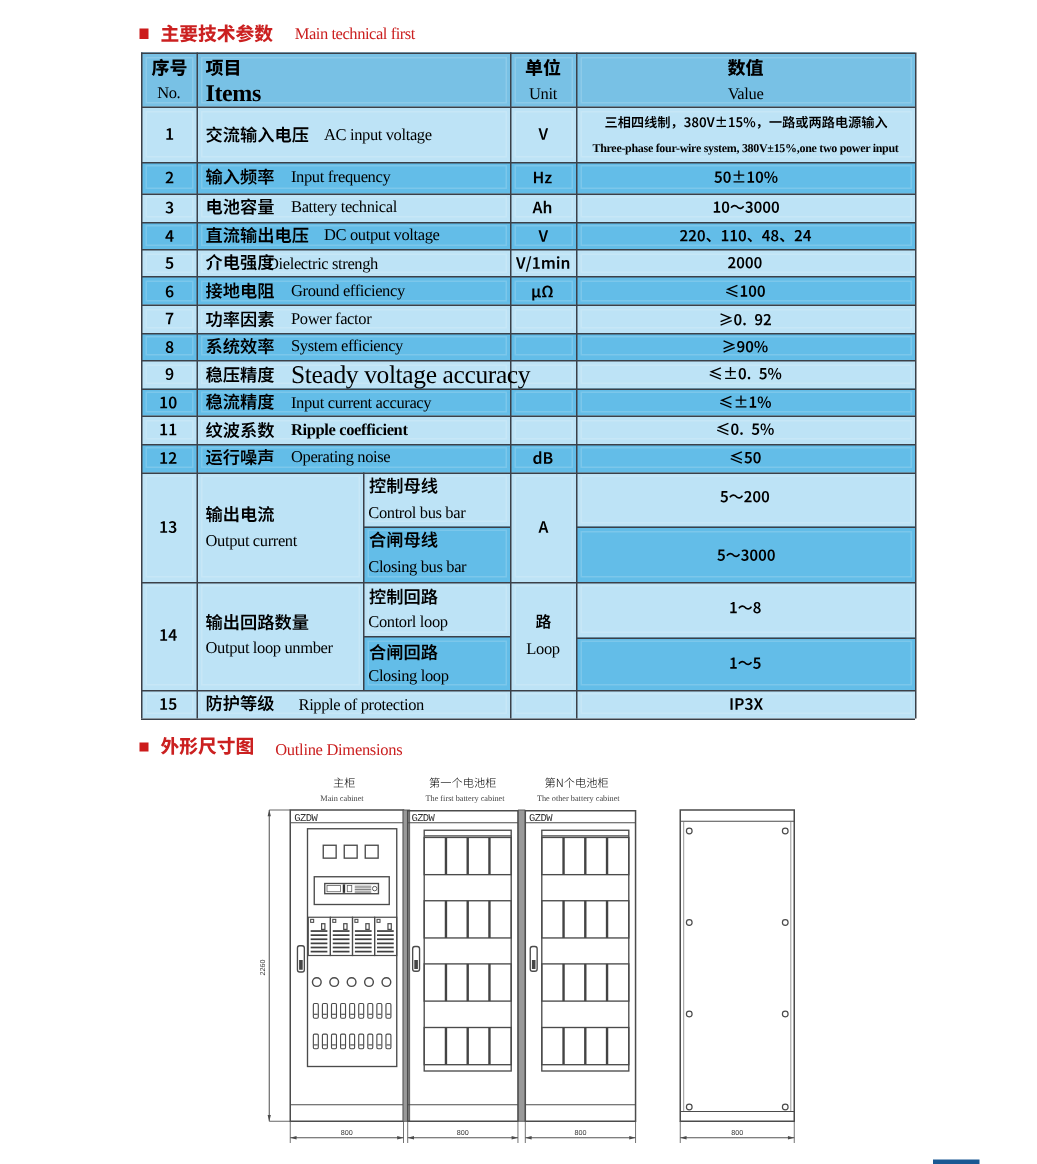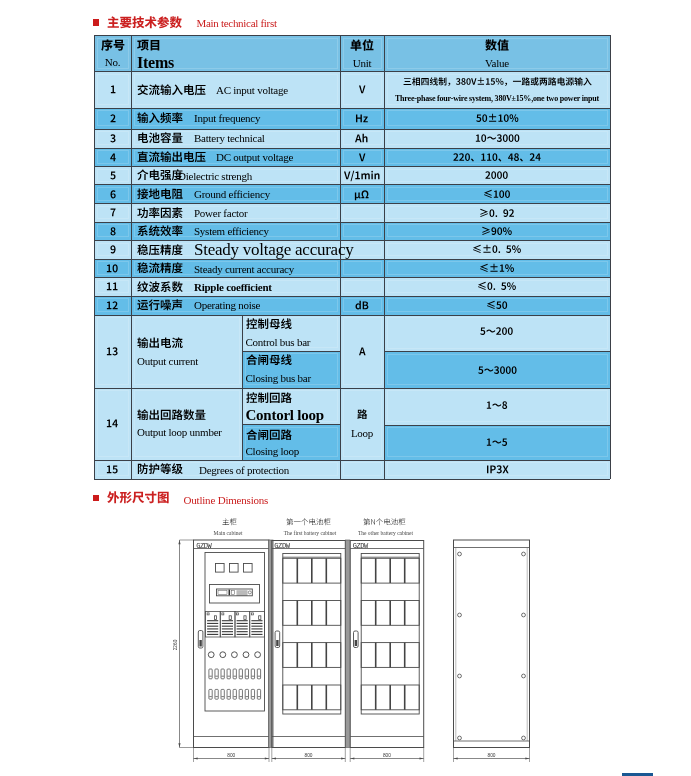--- a/index.html
+++ b/index.html
@@ -432,21 +432,21 @@
     </g>
   </svg>
 <svg class="t" style="left:137.0px;top:262.4px;color:#000" width="46.0" height="11.5" viewBox="0 -880 4000 1000">
     <g transform="scale(1,-1)" fill="currentColor">
       <use href="#b7a33" x="0"></use>
       <use href="#b6d41" x="1000"></use>
       <use href="#b7cbe" x="2000"></use>
       <use href="#b5ea6" x="3000"></use>
     </g>
   </svg>
-<span class="sp ser" style="font-size:11px;line-height:14.3px;top:261.5px;color:#000;font-weight:400;letter-spacing:-0.25px;left:194.0px">Steady current accuracy</span>
+<span class="sp ser" style="font-size:11px;line-height:14.3px;top:261.5px;color:#000;font-weight:400;letter-spacing:-0.25px;left:194.0px">Input current accuracy</span>
 <svg class="t" style="left:479.3px;top:263.1px;color:#000" width="35.3" height="10" viewBox="0 -880 3531 1000">
     <g transform="scale(1,-1)" fill="currentColor">
       <use href="#b2264" x="0"></use>
       <use href="#bb1" x="1000"></use>
       <use href="#b31" x="2000"></use>
       <use href="#b25" x="2580"></use>
     </g>
   </svg>
 
 <svg class="t" style="left:106.4px;top:281.1px;color:#000" width="12.2" height="10.5" viewBox="0 -880 1160 1000">
@@ -609,21 +609,21 @@
   </svg>
 <span class="sp ser" style="font-size:11px;line-height:14.3px;top:425.4px;color:#000;font-weight:400;letter-spacing:-0.25px;left:137.0px">Output loop unmber</span>
 <svg class="t" style="left:245.5px;top:392.1px;color:#000" width="46.0" height="11.5" viewBox="0 -880 4000 1000">
     <g transform="scale(1,-1)" fill="currentColor">
       <use href="#b63a7" x="0"></use>
       <use href="#b5236" x="1000"></use>
       <use href="#b56de" x="2000"></use>
       <use href="#b8def" x="3000"></use>
     </g>
   </svg>
-<span class="sp ser" style="font-size:15px;line-height:14.3px;top:408.4px;color:#000;font-weight:700;letter-spacing:-0.25px;left:245.5px">Contorl loop</span>
+<span class="sp ser" style="font-size:11px;line-height:14.3px;top:408.4px;color:#000;font-weight:400;letter-spacing:-0.25px;left:245.5px">Contorl loop</span>
 <svg class="t" style="left:245.5px;top:428.6px;color:#000" width="46.0" height="11.5" viewBox="0 -880 4000 1000">
     <g transform="scale(1,-1)" fill="currentColor">
       <use href="#b5408" x="0"></use>
       <use href="#b95f8" x="1000"></use>
       <use href="#b56de" x="2000"></use>
       <use href="#b8def" x="3000"></use>
     </g>
   </svg>
 <span class="sp ser" style="font-size:11px;line-height:14.3px;top:443.9px;color:#000;font-weight:400;letter-spacing:-0.25px;left:245.5px">Closing loop</span>
 <svg class="t" style="left:356.8px;top:408.8px;color:#000" width="10.5" height="10.5" viewBox="0 -880 1000 1000">
@@ -654,21 +654,21 @@
     </g>
   </svg>
 <svg class="t" style="left:137.0px;top:463.4px;color:#000" width="46.0" height="11.5" viewBox="0 -880 4000 1000">
     <g transform="scale(1,-1)" fill="currentColor">
       <use href="#b9632" x="0"></use>
       <use href="#b62a4" x="1000"></use>
       <use href="#b7b49" x="2000"></use>
       <use href="#b7ea7" x="3000"></use>
     </g>
   </svg>
-<span class="sp ser" style="font-size:11px;line-height:14.3px;top:462.5px;color:#000;font-weight:400;letter-spacing:-0.25px;left:199.0px">Degrees of protection</span>
+<span class="sp ser" style="font-size:11px;line-height:14.3px;top:462.5px;color:#000;font-weight:400;letter-spacing:-0.25px;left:199.0px">Ripple of protection</span>
 <svg class="t" style="left:485.6px;top:463.9px;color:#000" width="22.8" height="10.5" viewBox="0 -880 2168 1000">
     <g transform="scale(1,-1)" fill="currentColor">
       <use href="#b49" x="0"></use>
       <use href="#b50" x="319"></use>
       <use href="#b33" x="977"></use>
       <use href="#b58" x="1557"></use>
     </g>
   </svg>
 
 <div class="cell" style="left:92.5px;top:494.5px;width:6.5px;height:6.5px;background:#cc1b1b;"></div>

